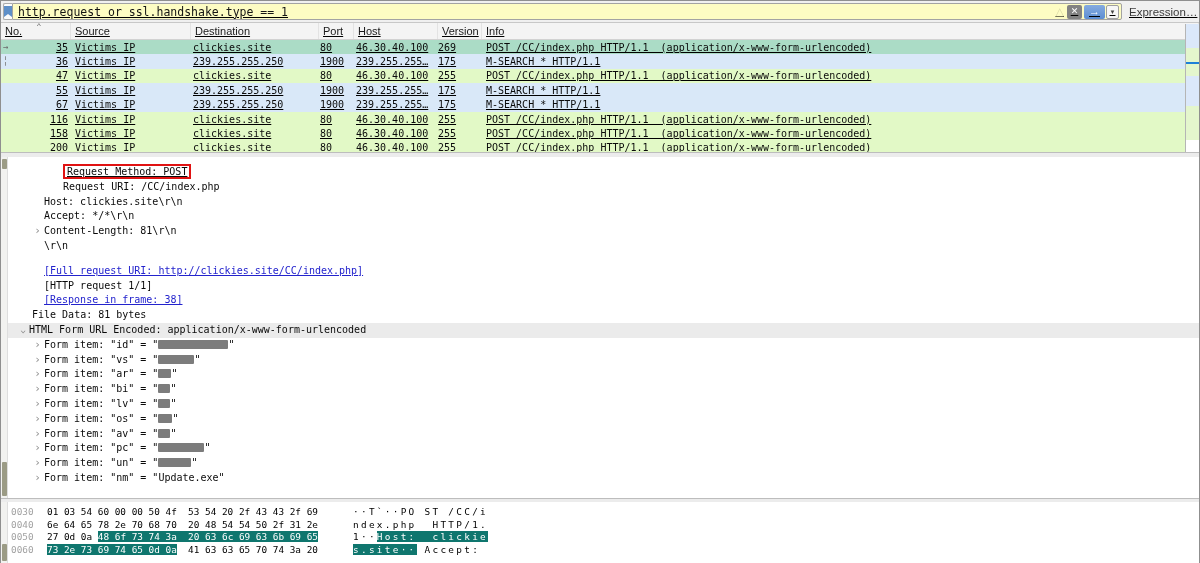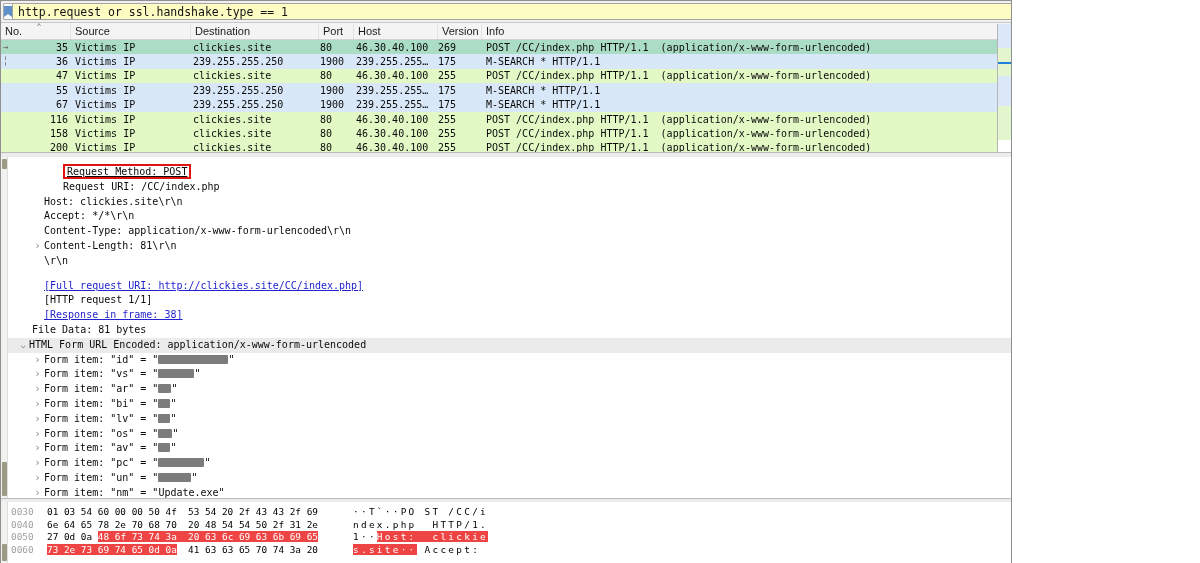--- a/index.html
+++ b/index.html
@@ -1,20 +1,21 @@
 <!DOCTYPE html>
 <html><head>
 <meta charset="utf-8">
 <style>
   * { box-sizing: border-box; margin: 0; padding: 0; }
   html,body { width:1200px; height:563px; overflow:hidden; background:#fff; }
   .app {
-    position:relative; width:1012px; height:563px; overflow:hidden;
+    position:relative; width:1200px; height:563px; overflow:hidden;
     border:1px solid #8f8f8f; border-bottom:none; background:#fff;
     font-family:"Liberation Sans","DejaVu Sans",sans-serif;
+    text-decoration:underline;
   }
   .mono { font-family:"DejaVu Sans Mono","Liberation Mono",monospace; }
 
   
   .filterbar { height:22px; background:#f0f0f0; display:flex; align-items:center; padding:2px 2px; border-bottom:1px solid #c8c8c8; }
   .bmk { width:16px; height:17px; background:#fbfbfb; border:1px solid #ababab; border-right:none; border-radius:2px 0 0 2px; display:flex; align-items:center; justify-content:center; }
   .ribbon { width:8px; height:11px; background:#5e8fc8; clip-path:polygon(0 0,100% 0,100% 100%,50% 72%,0 100%); }
   .finput { flex:0 0 auto; width:1110px; height:17px; background:#fdfcc3; border:1px solid #a3a3a3; border-radius:0 2px 2px 0; display:flex; align-items:center; padding:0 2px 0 5px; }
   .ftext { flex:1; font-size:11.5px; color:#141414; white-space:pre; overflow:hidden; }
   .warnicon { color:#d9d9a6; font-size:11px; margin-right:3px; line-height:1; }
@@ -61,21 +62,21 @@
   .dlink { color:#2323cd; text-decoration:underline; }
   .redact { display:inline-block; height:9px; background:#7c7c7c; border-radius:1px; vertical-align:-1px; }
 
   
   .hexpane { position:relative; height:61px; background:#fff; overflow:hidden; }
   .hexrows { position:absolute; left:7px; right:0; top:4px; }
   .hxrow { height:12.6px; line-height:12.6px; font-size:9.4px; display:flex; white-space:pre; }
   .off { margin-left:3px; width:27px; color:#a2a2a2; }
   .hx { margin-left:9px; width:278px; }
   .asc { margin-left:28px; letter-spacing:2.3px; }
-  .selhl { background:#ef4444; color:#fff; }
+  .selhl { background:#0f766e; color:#fff; }
 </style>
 </head>
 <body>
 
 <div class="app">
 
   <div class="filterbar">
     <div class="bmk">
       <span class="ribbon"></span>
     </div>
@@ -198,21 +199,20 @@
   <div class="details">
     <div class="vscroll">
       <div class="thumb" style="top:2px;height:10px;"></div>
       <div class="thumb" style="top:305px;height:34px;"></div>
     </div>
     <div class="dlines mono" id="dlines">
         <div class="dline" style="padding-left: 55px;"><span class="redbox">Request Method: POST</span></div>
         <div class="dline" style="padding-left: 55px;"><span>Request URI: /CC/index.php</span></div>
         <div class="dline" style="padding-left: 36px;"><span>Host: clickies.site\r\n</span></div>
         <div class="dline" style="padding-left: 36px;"><span>Accept: */*\r\n</span></div>
-        <div class="dline" style="padding-left: 36px;"><span>Content-Type: application/x-www-form-urlencoded\r\n</span></div>
         <div class="dline" style="padding-left: 23px;"><span class="chev">›</span><span>Content-Length: 81\r\n</span></div>
         <div class="dline" style="padding-left: 36px;"><span>\r\n</span></div>
         <div class="dline" style="padding-left: 36px; margin-top: 10px;"><span class="dlink">[Full request URI: http://clickies.site/CC/index.php]</span></div>
         <div class="dline" style="padding-left: 36px;"><span>[HTTP request 1/1]</span></div>
         <div class="dline" style="padding-left: 36px;"><span class="dlink">[Response in frame: 38]</span></div>
         <div class="dline" style="padding-left: 24px;"><span>File Data: 81 bytes</span></div>
         <div class="dline hl" style="padding-left: 8px;"><span class="chev down">›</span><span>HTML Form URL Encoded: application/x-www-form-urlencoded</span></div>
         <div class="dline" style="padding-left: 23px;"><span class="chev">›</span><span>Form item: "id" = "</span><span class="redact" style="width: 70px;"></span><span>"</span></div>
         <div class="dline" style="padding-left: 23px;"><span class="chev">›</span><span>Form item: "vs" = "</span><span class="redact" style="width: 36px;"></span><span>"</span></div>
         <div class="dline" style="padding-left: 23px;"><span class="chev">›</span><span>Form item: "ar" = "</span><span class="redact" style="width: 13px;"></span><span>"</span></div>

